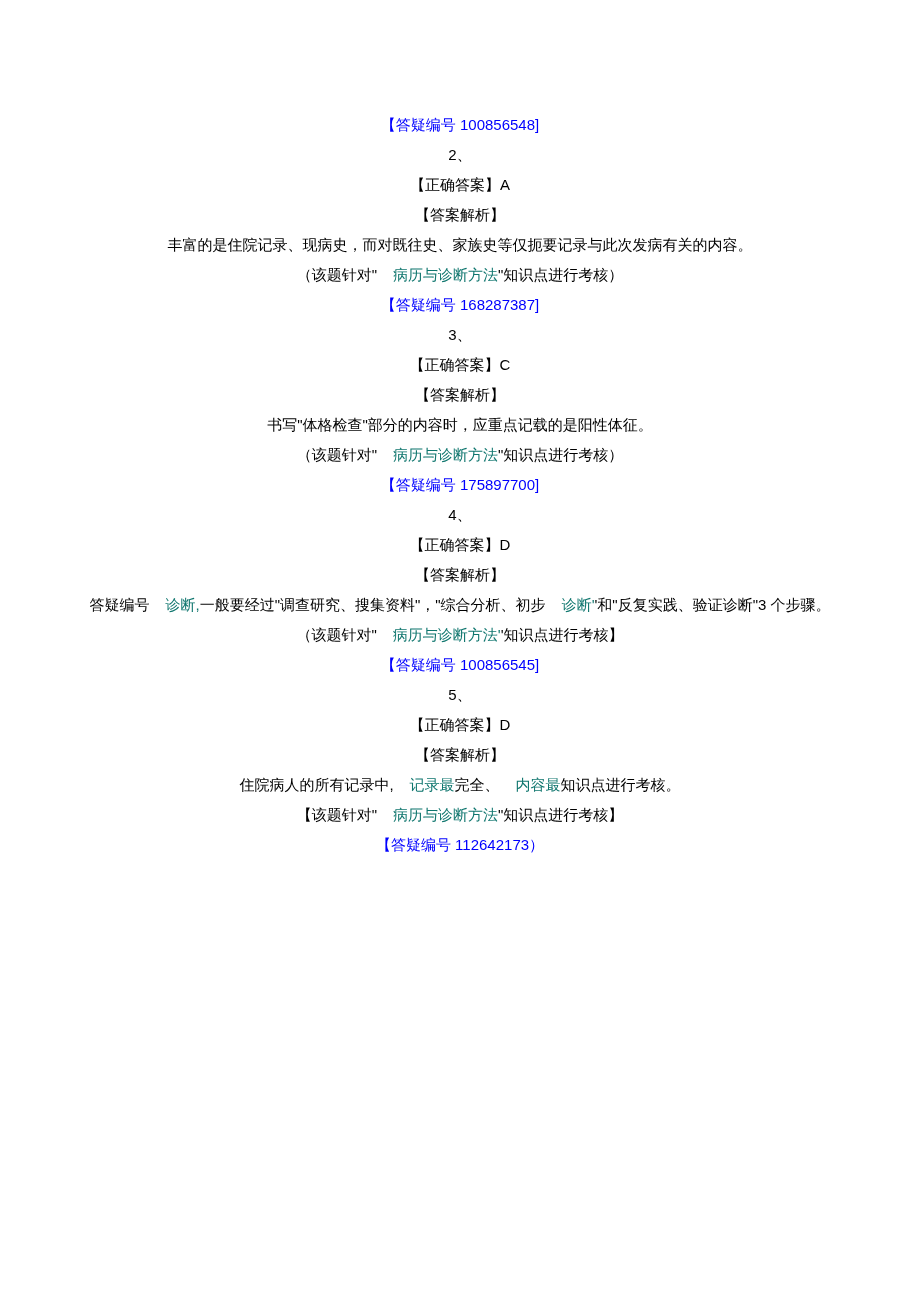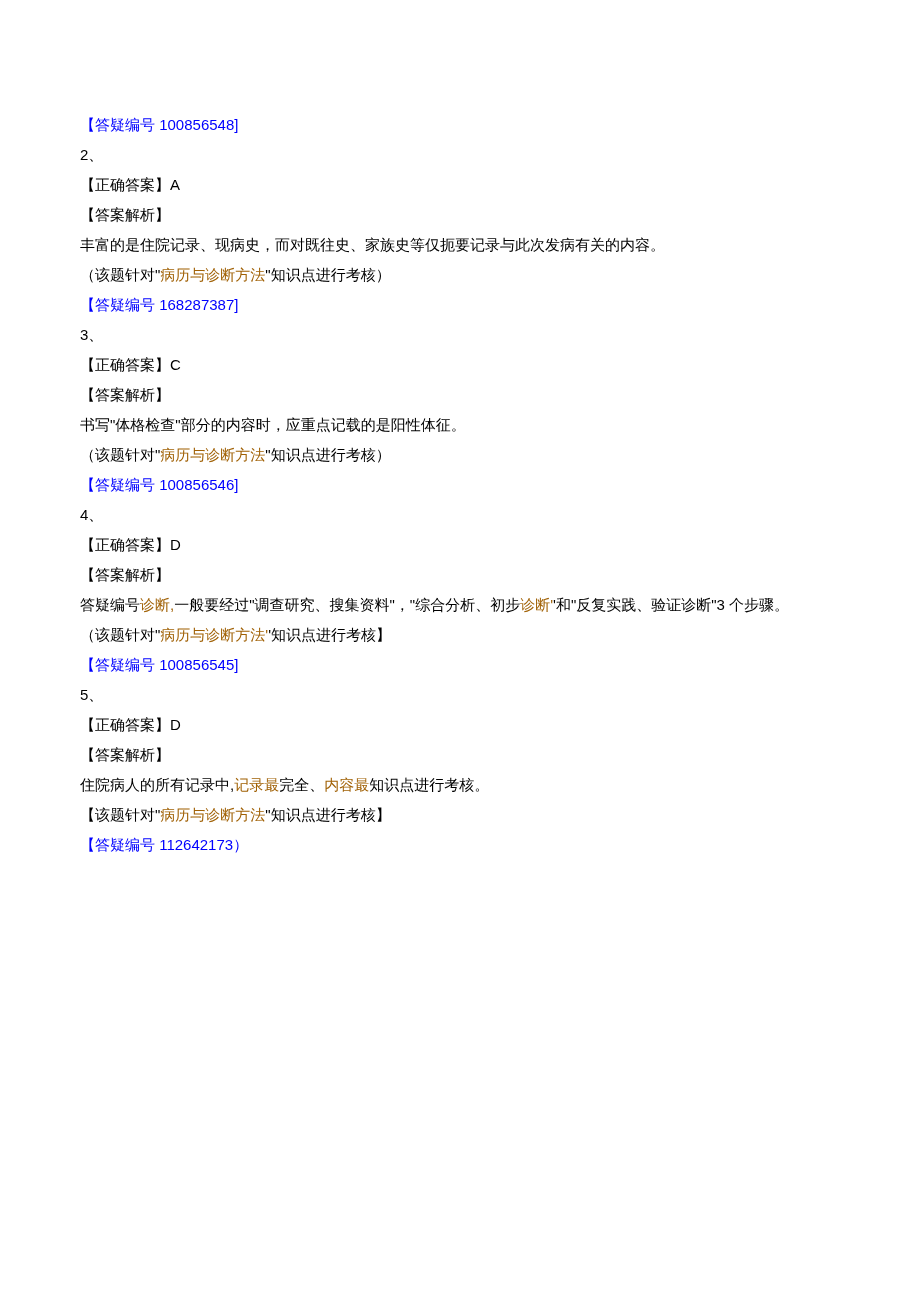--- a/index.html
+++ b/index.html
@@ -10,24 +10,26 @@
     background: #ffffff;
     font-family: "SimSun", "Microsoft YaHei", sans-serif;
     font-size: 15px;
     color: #000000;
     line-height: 2.0;
   }
   .link-blue {
     color: #0000ff;
   }
   .topic-green {
-    color: #a16207;
+    color: #0f766e;
+    margin-left: 16px;
   }
   .block {
     margin: 0;
+    text-align: center;
   }
   p {
     margin: 0;
   }
 </style>
 </head>
 <body>
 
 <p class="block">
   <span class="link-blue">【答疑编号 </span><span class="link-blue">100856548]</span>
@@ -49,21 +51,21 @@
 <p class="block">3、</p>
 <p class="block">
   <span>【正确答案】</span><span>C</span>
 </p>
 <p class="block">【答案解析】</p>
 <p class="block">书写"体格检查"部分的内容时，应重点记载的是阳性体征。</p>
 <p class="block">
   <span>（该题针对"</span><span class="topic-green">病历与诊断方法</span><span>"知识点进行考核）</span>
 </p>
 <p class="block">
-  <span class="link-blue">【答疑编号 </span><span class="link-blue">100856546]</span>
+  <span class="link-blue">【答疑编号 </span><span class="link-blue">175897700]</span>
 </p>
 
 <p class="block">4、</p>
 <p class="block">
   <span>【正确答案】</span><span>D</span>
 </p>
 <p class="block">【答案解析】</p>
 <p class="block">
   <span>答疑编号</span><span class="topic-green">诊断,</span><span>一般要经过"调查研究、搜集资料"，"综合分析、初步</span><span class="topic-green">诊断'</span><span>'和"反复实践、验证诊断"3 个步骤。</span>
 </p>

